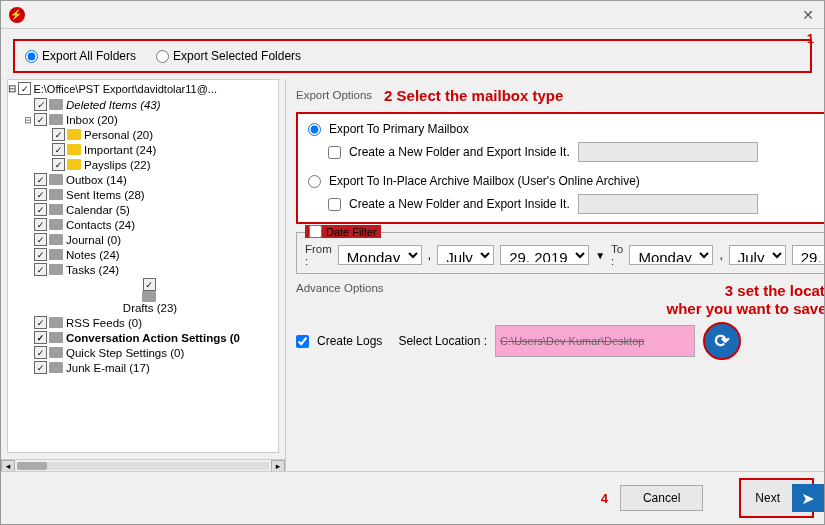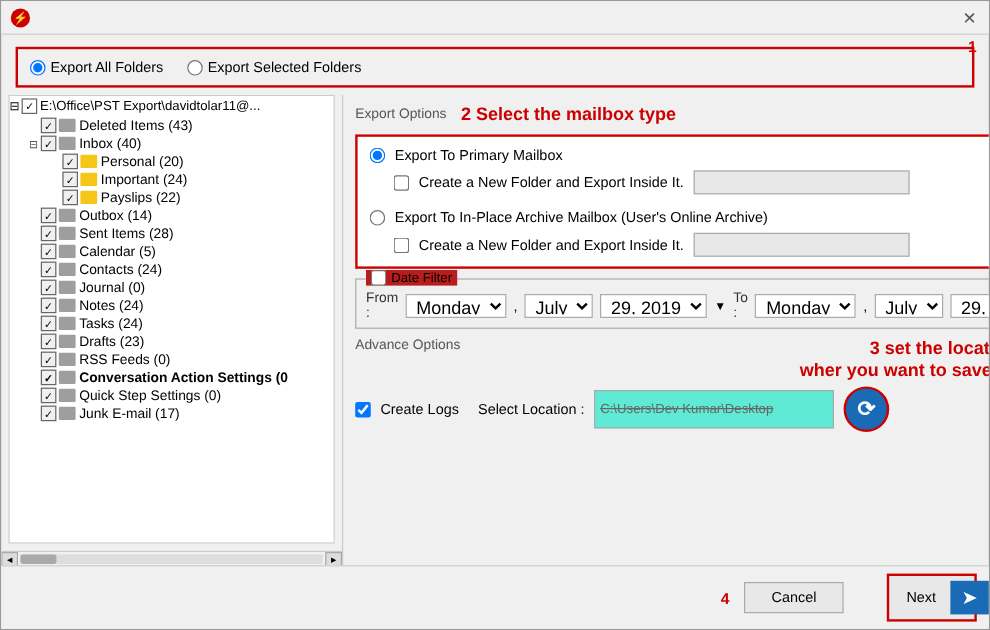--- a/index.html
+++ b/index.html
@@ -241,21 +241,21 @@
     }
     .advance-row {
       display: flex;
       align-items: center;
       gap: 8px;
     }
     .create-logs-input {
       width: 200px;
       height: 32px;
       border: 1px solid #aaa;
-      background: #5eead4;
+      background: #f9a8d4;
       padding: 13px 4px;
       font-size: 11px;
       color: #666;
       text-decoration: line-through;
     }
     .browse-btn {
       width: 38px;
       height: 38px;
       border: 2px solid #cc0000;
       background: #1a6bb5;
@@ -377,32 +377,32 @@
 
     <div class="left-panel">
       <div class="tree-container">
 
         <div class="root-row">
           <span style="font-size:10px;margin-right:2px;">⊟</span>
           <span style="width:13px;height:13px;border:1px solid #666;background:white;display:inline-flex;align-items:center;justify-content:center;margin-right:2px;font-size:9px;">✓</span>
           <span style="font-size:11px;">E:\Office\PST Export\davidtolar11@...</span>
         </div>
 
-        <div class="tree-item" style="padding-left:14px;">
+        <div class="tree-item" style="padding-left:14px;font-style:italic;">
           <span style="width:12px;display:inline-block;"></span>
           <span class="checkbox checked"></span>
           <span class="folder-gray"></span>
           <span class="item-label">Deleted Items (43)</span>
         </div>
 
         <div class="tree-item" style="padding-left:14px;">
           <span class="expander">⊟</span>
           <span class="checkbox checked"></span>
           <span class="folder-gray"></span>
-          <span class="item-label">Inbox (40)</span>
+          <span class="item-label">Inbox (20)</span>
         </div>
 
         <div class="tree-item" style="padding-left:32px;">
           <span style="width:12px;display:inline-block;"></span>
           <span class="checkbox checked"></span>
           <span class="folder-yellow"></span>
           <span class="item-label">Personal (20)</span>
         </div>
 
         <div class="tree-item" style="padding-left:32px;">
@@ -461,21 +461,21 @@
           <span class="item-label">Notes (24)</span>
         </div>
 
         <div class="tree-item" style="padding-left:14px;">
           <span style="width:12px;display:inline-block;"></span>
           <span class="checkbox checked"></span>
           <span class="folder-gray"></span>
           <span class="item-label">Tasks (24)</span>
         </div>
 
-        <div class="tree-item" style="padding-left:14px;">
+        <div class="tree-item" style="padding-left:14px;flex-direction:column;">
           <span style="width:12px;display:inline-block;"></span>
           <span class="checkbox checked"></span>
           <span class="folder-gray"></span>
           <span class="item-label">Drafts (23)</span>
         </div>
 
         <div class="tree-item" style="padding-left:14px;">
           <span style="width:12px;display:inline-block;"></span>
           <span class="checkbox checked"></span>
           <span class="folder-gray"></span>

